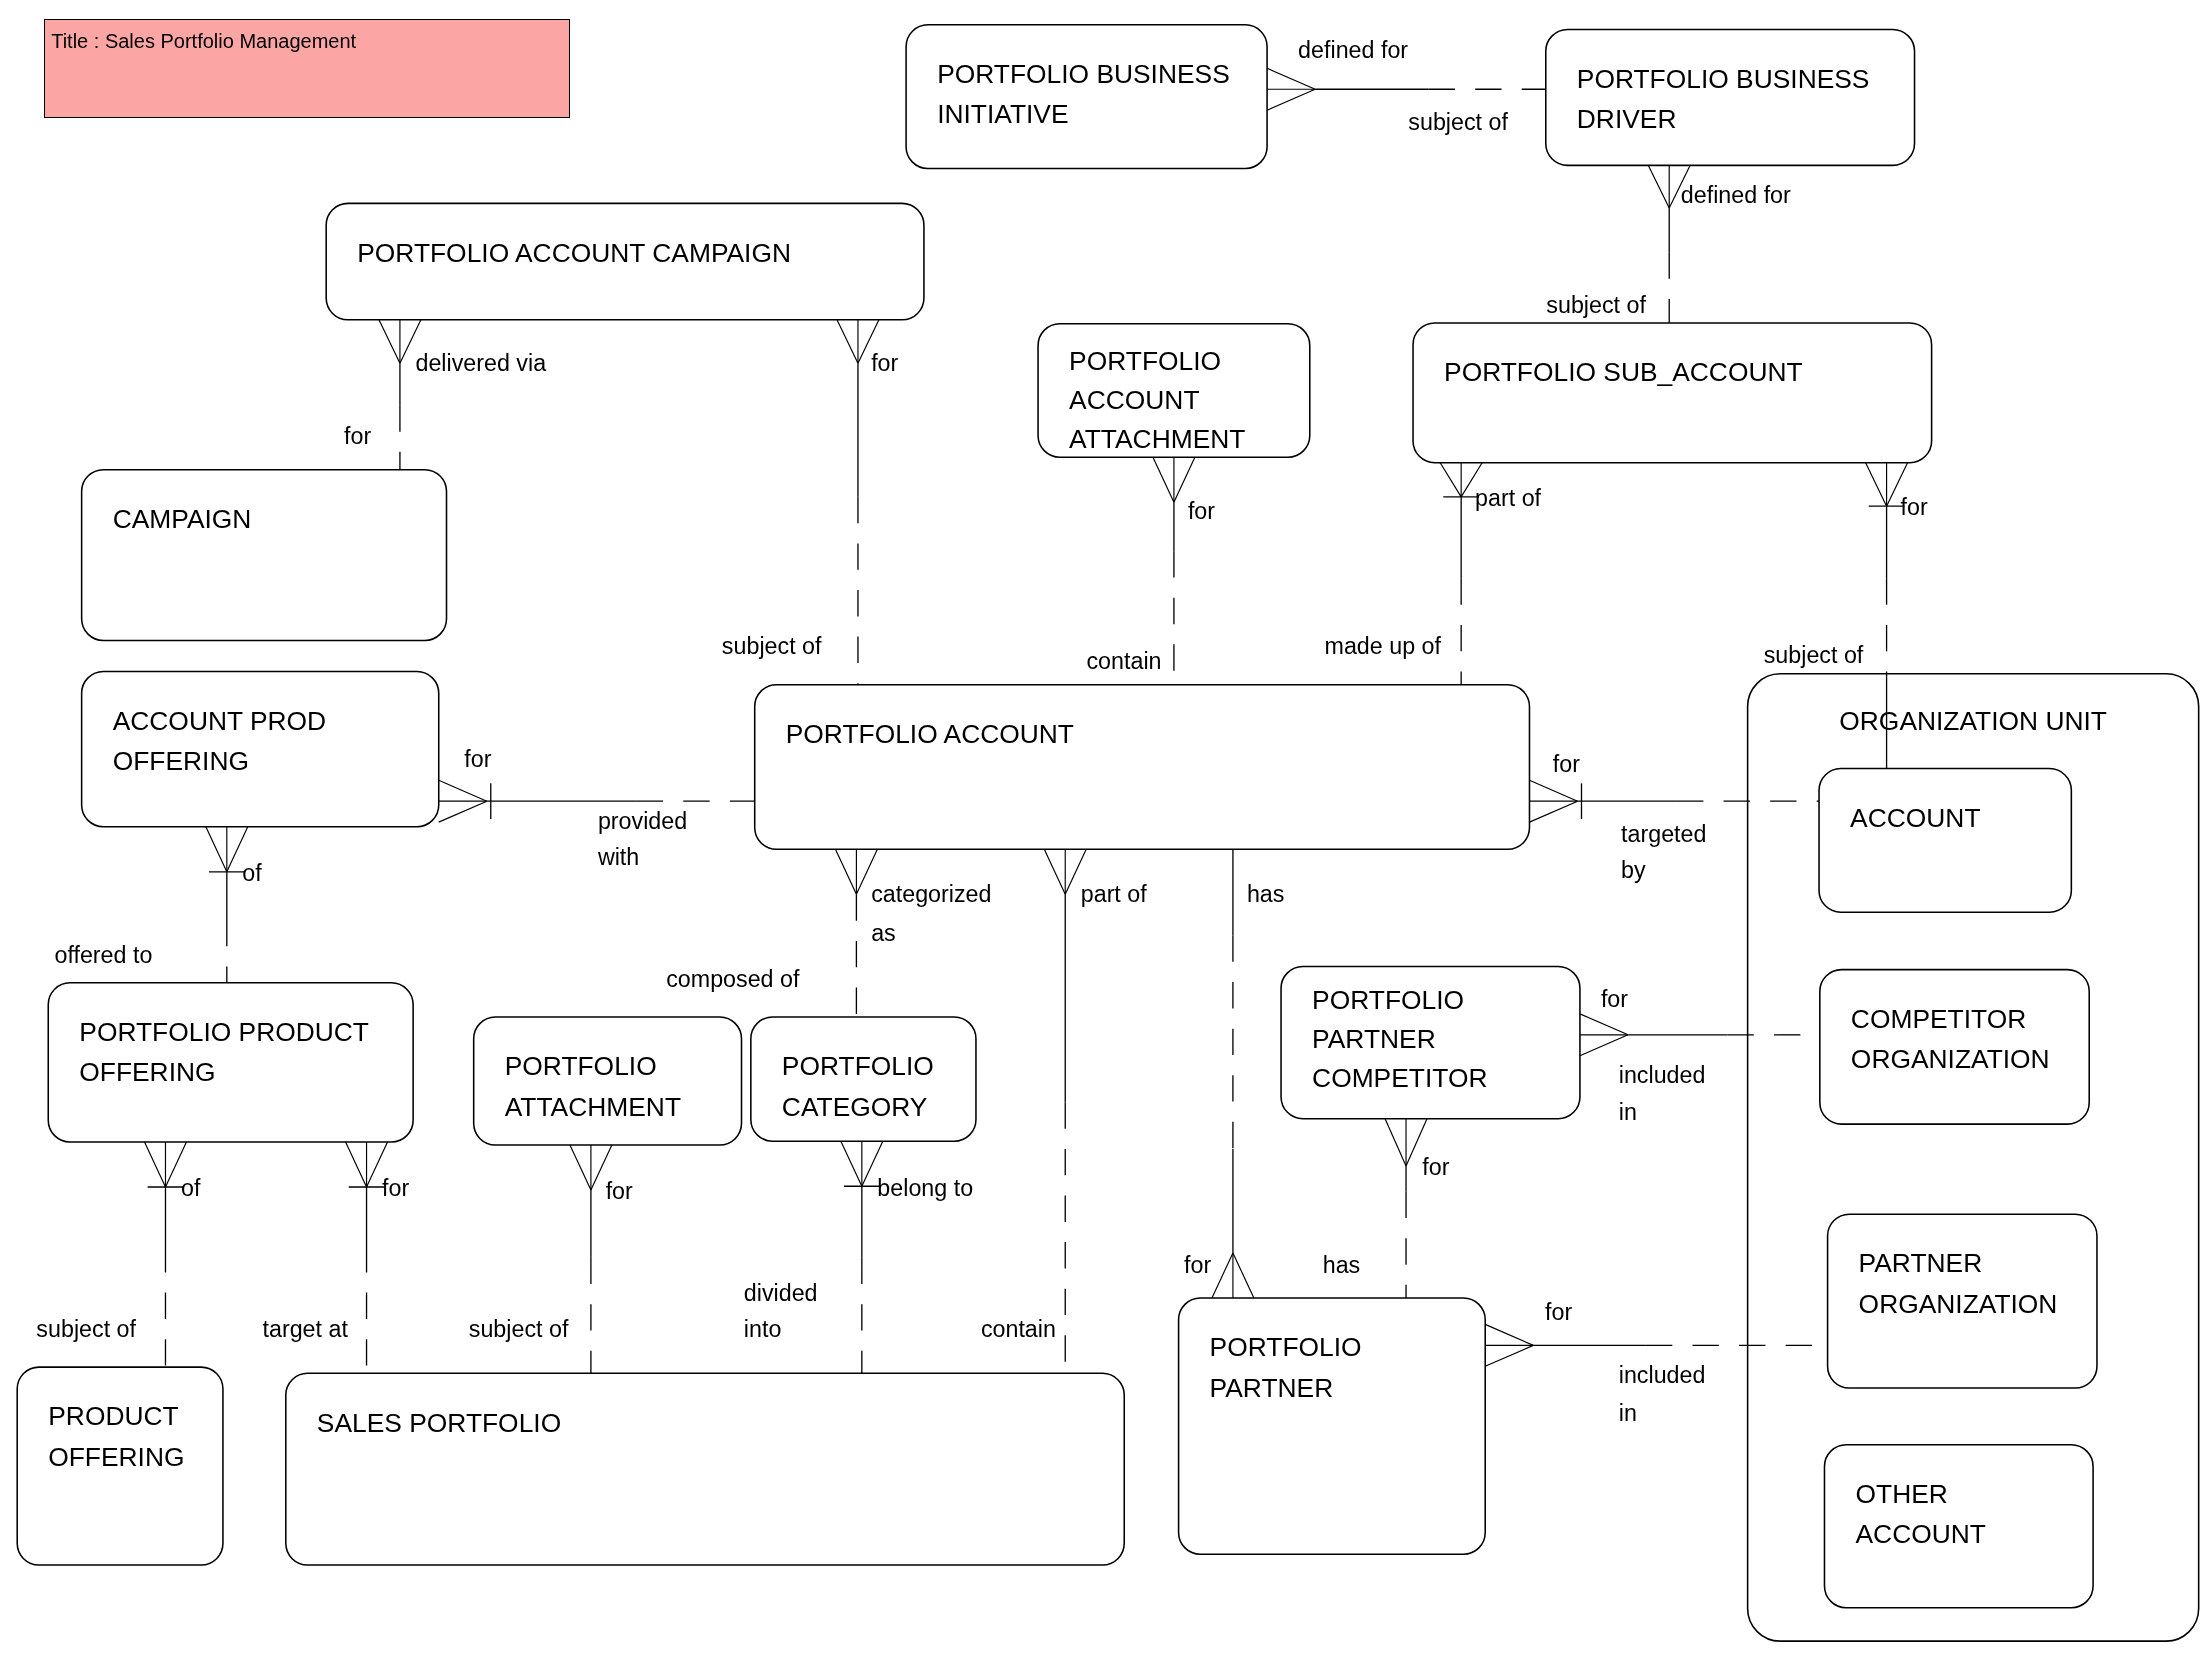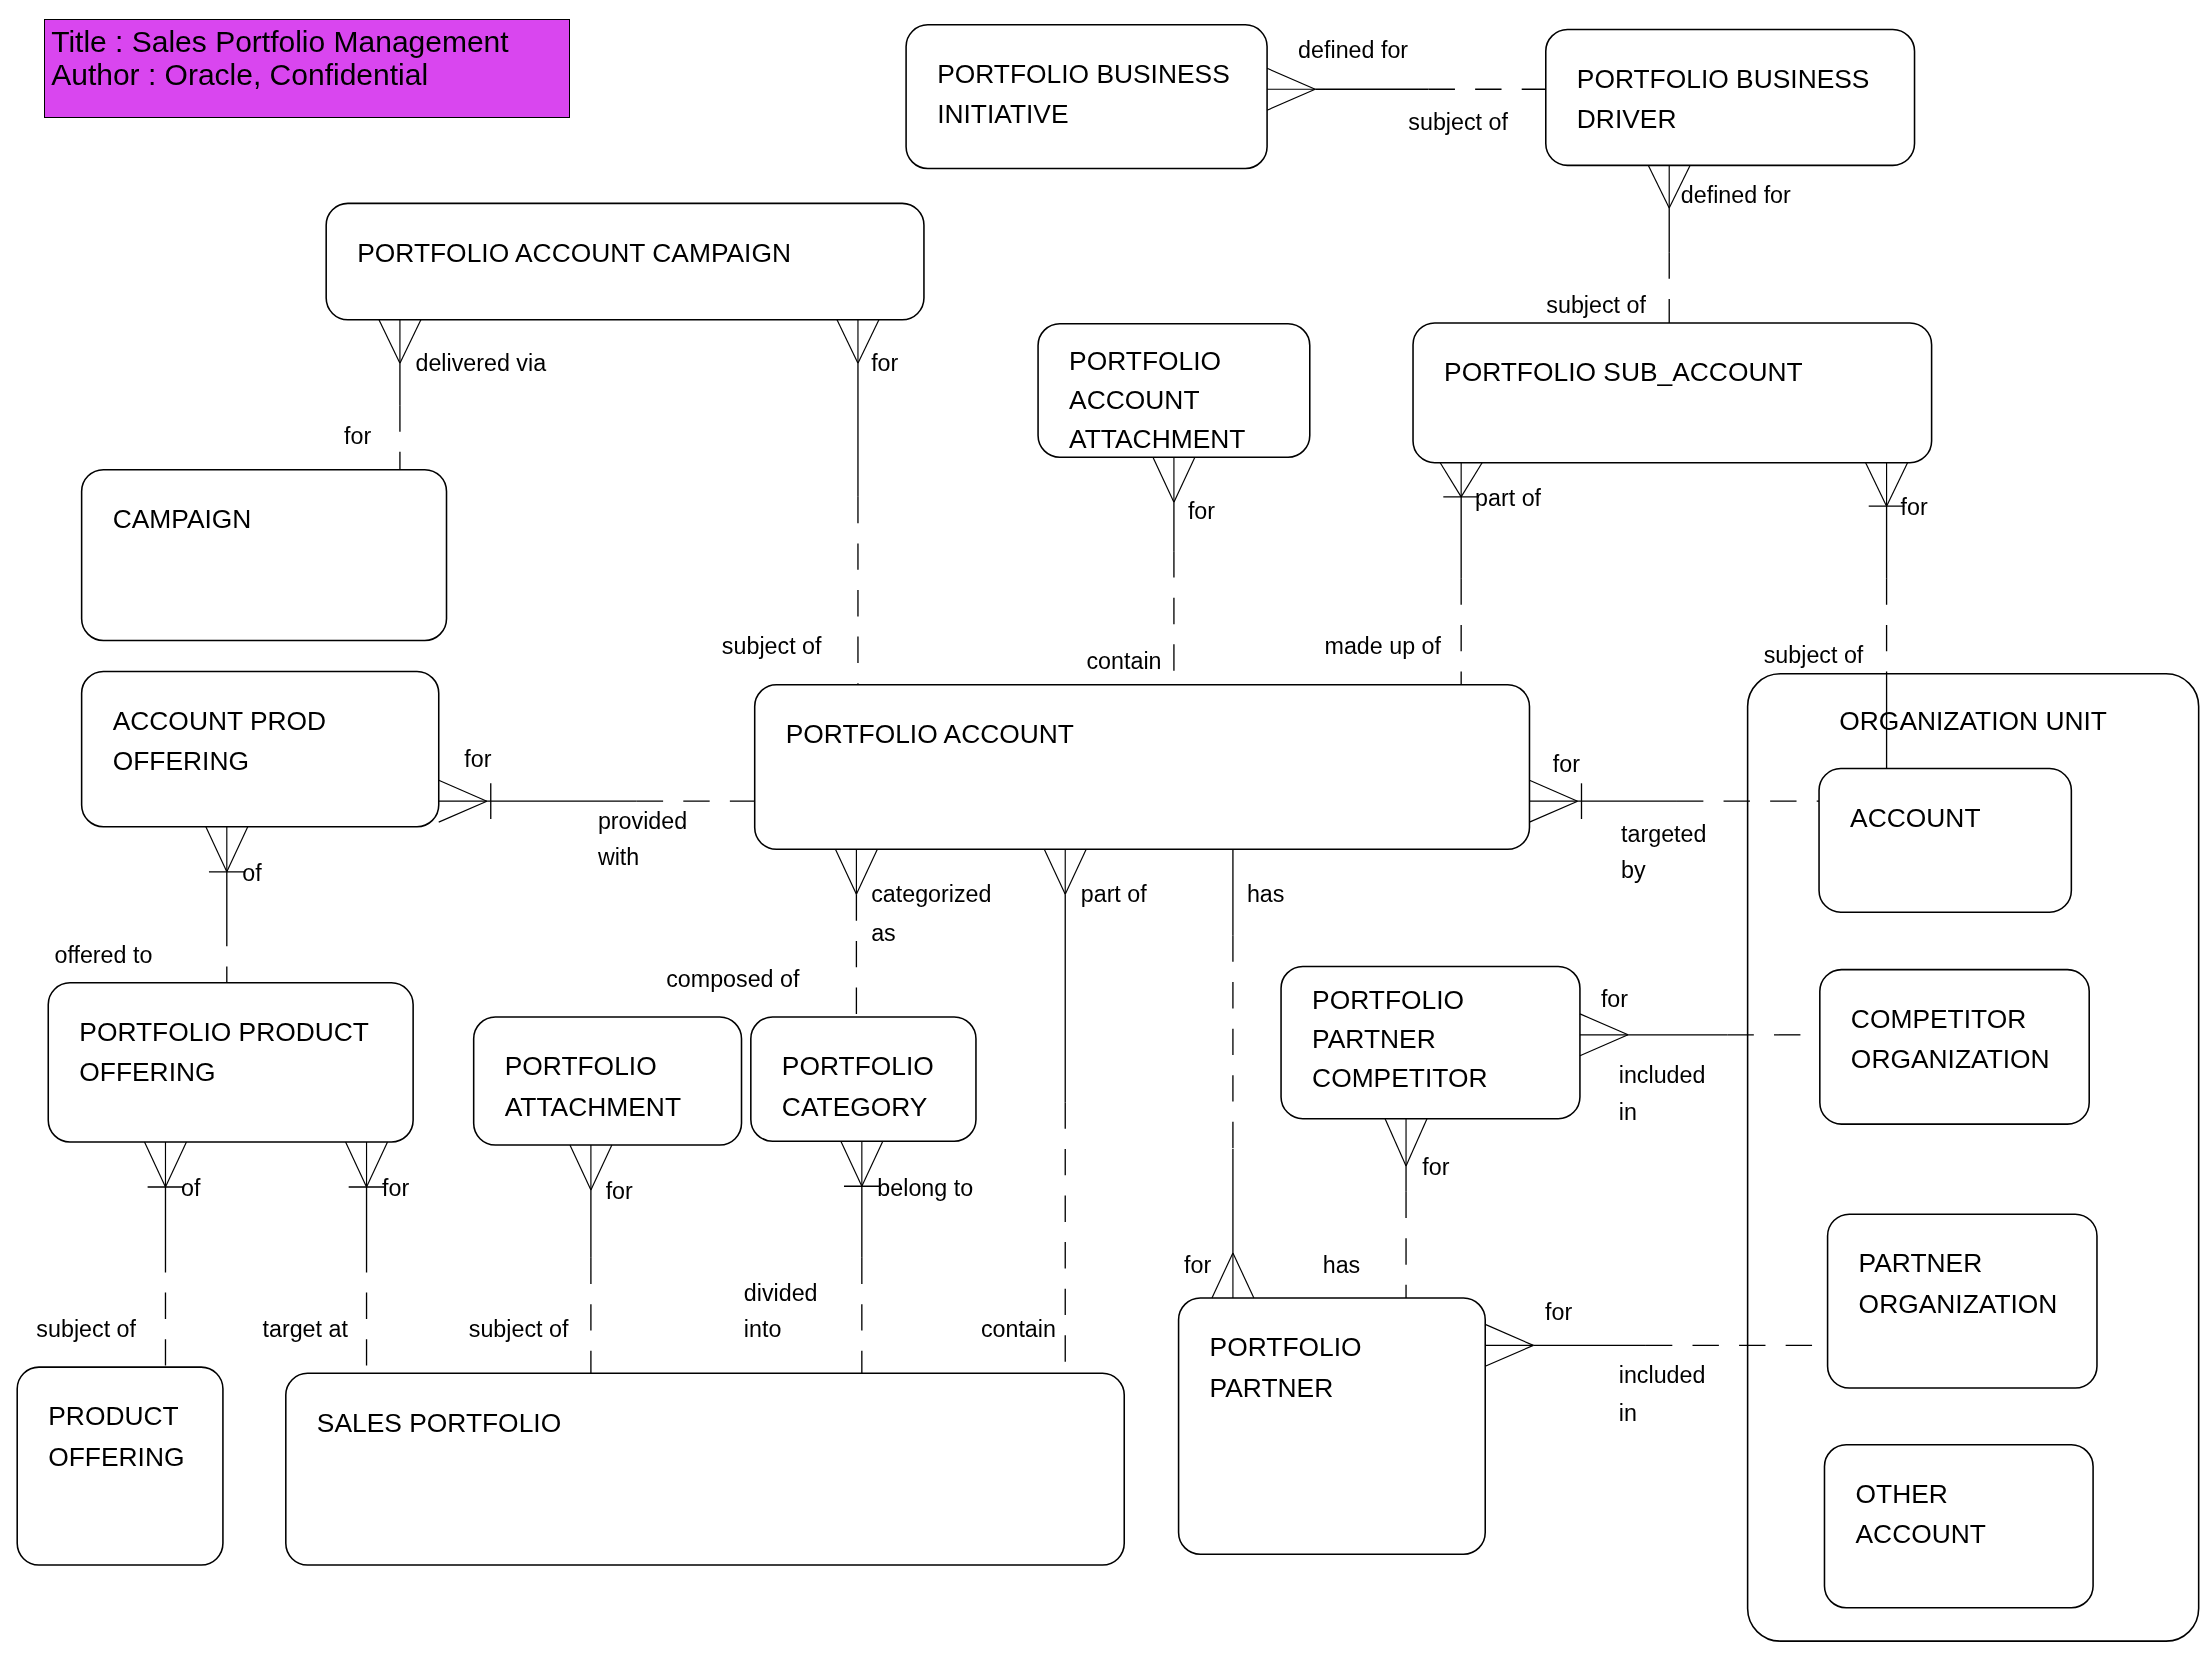--- a/index.html
+++ b/index.html
@@ -4,22 +4,22 @@
 <style>
   html,body{
     margin:0;padding:0;background:#ffffff;
     width:2205px;height:1659px;
     font-family:"Liberation Sans", sans-serif;
   }
   #stage{position:relative;width:2205px;height:1659px;background:#ffffff;overflow:hidden;}
   #diagram{position:absolute;left:0;top:0;}
   #title-box{
     position:absolute;left:44px;top:19.4px;width:526px;height:99px;
-    border:1.6px solid #000;background:#d946ef;
-    font-size:30px;color:#000;line-height:33px;padding-left:6.2px;padding-top:4.7px;
+    border:1.6px solid #000;background:#fca5a5;
+    font-size:20px;color:#000;line-height:33px;padding-left:6.2px;padding-top:4.7px;
     box-sizing:border-box;white-space:nowrap;
   }
   .ent-label{font-size:34px;fill:#000;}
   .rel-label{font-size:30px;fill:#000;}
 </style>
 </head>
 <body>
 
 <div id="stage">
   <svg id="diagram" width="2205" height="1659" viewBox="0 0 2840 2137" xmlns="http://www.w3.org/2000/svg">
@@ -309,16 +309,15 @@
         <line x1="1913" y1="1706" x2="1975" y2="1733" stroke="#000000" stroke-width="1.5"></line>
         <line x1="1913" y1="1733" x2="1975" y2="1733" stroke="#000000" stroke-width="1.5"></line>
         <line x1="1913" y1="1760" x2="1975" y2="1733" stroke="#000000" stroke-width="1.5"></line>
         <text x="1990" y="1700" class="rel-label" text-anchor="start">for</text>
         <text x="2085" y="1782" class="rel-label" text-anchor="start">included</text>
         <text x="2085" y="1830" class="rel-label" text-anchor="start">in</text>
       </g>
     </svg>
   <div id="title-box">
     <div>Title : Sales Portfolio Management</div>
-    <div>Author : Oracle, Confidential</div>
   </div>
 </div>
 
 
 </body></html>

